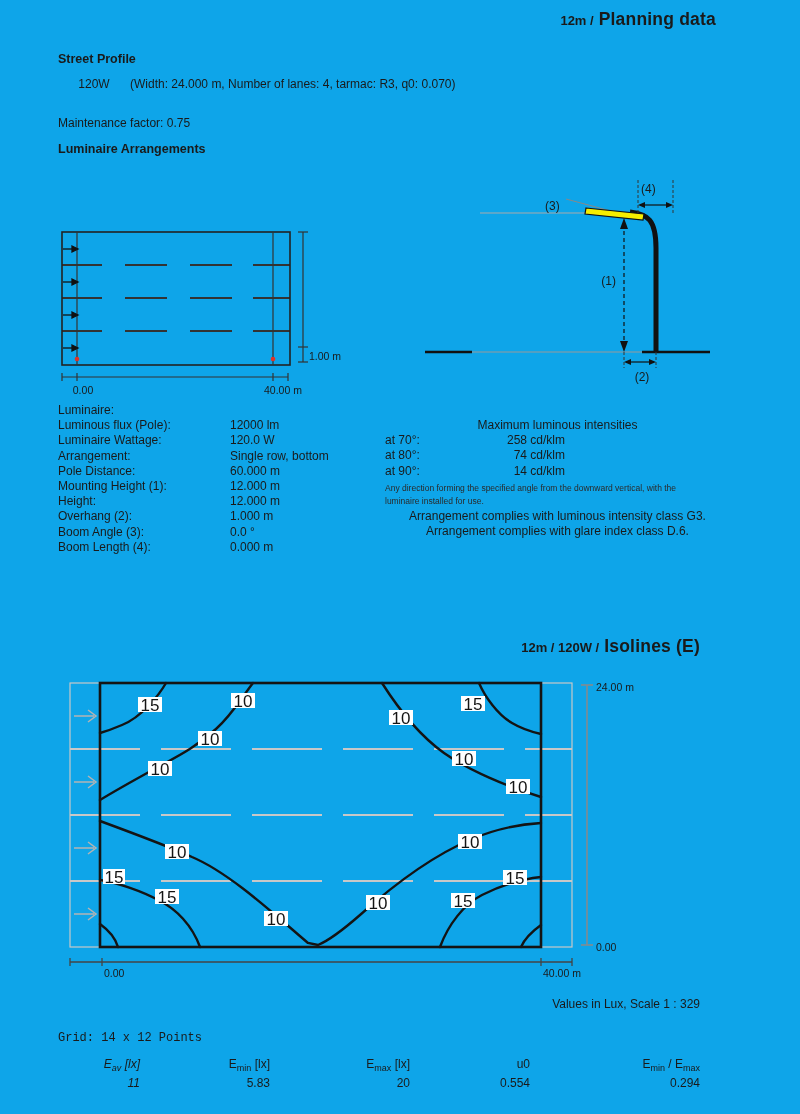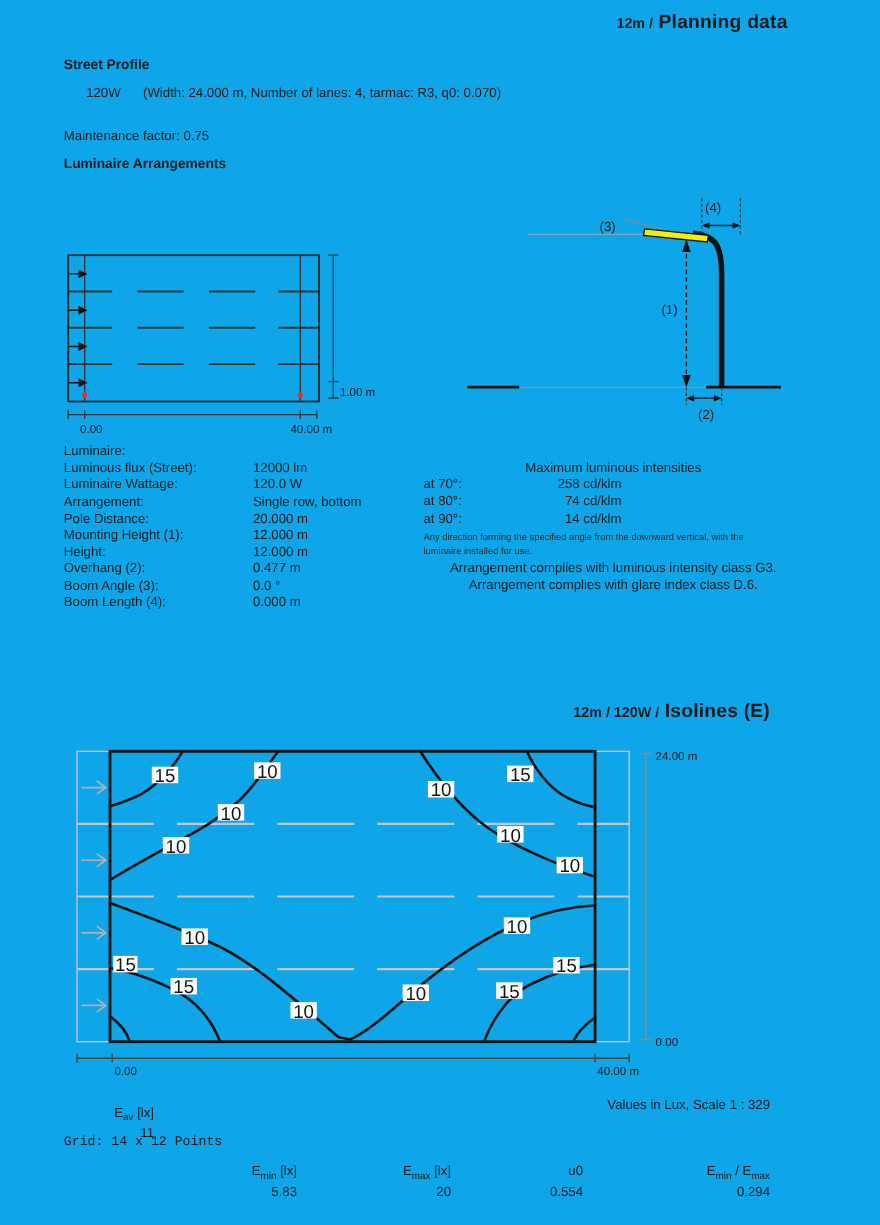--- a/index.html
+++ b/index.html
@@ -127,46 +127,46 @@
     <polygon points="253,37 246,34 246,40" fill="#111"></polygon>
     <text x="221" y="25" font-size="12" fill="#1a1a1a">(4)</text>
   </svg>
 
   <div class="abs" style="left:58px;top:403px;width:330px;">
     <div class="kv-row">
         <span class="kv-label">Luminaire:</span>
         <span class="kv-value"></span>
       </div>
     <div class="kv-row">
-        <span class="kv-label">Luminous flux (Street):</span>
+        <span class="kv-label">Luminous flux (Pole):</span>
         <span class="kv-value">12000 lm</span>
       </div>
     <div class="kv-row">
         <span class="kv-label">Luminaire Wattage:</span>
         <span class="kv-value">120.0 W</span>
       </div>
     <div class="kv-row">
         <span class="kv-label">Arrangement:</span>
         <span class="kv-value">Single row, bottom</span>
       </div>
     <div class="kv-row">
         <span class="kv-label">Pole Distance:</span>
-        <span class="kv-value">20.000 m</span>
+        <span class="kv-value">60.000 m</span>
       </div>
     <div class="kv-row">
         <span class="kv-label">Mounting Height (1):</span>
         <span class="kv-value">12.000 m</span>
       </div>
     <div class="kv-row">
         <span class="kv-label">Height:</span>
         <span class="kv-value">12.000 m</span>
       </div>
     <div class="kv-row">
         <span class="kv-label">Overhang (2):</span>
-        <span class="kv-value">0.477 m</span>
+        <span class="kv-value">1.000 m</span>
       </div>
     <div class="kv-row">
         <span class="kv-label">Boom Angle (3):</span>
         <span class="kv-value">0.0 °</span>
       </div>
     <div class="kv-row">
         <span class="kv-label">Boom Length (4):</span>
         <span class="kv-value">0.000 m</span>
       </div>
   </div>
@@ -278,21 +278,21 @@
       <line x1="512" y1="283" x2="512" y2="291"></line>
     </g>
     <text x="44" y="302" font-size="10.5" fill="#1a1a1a">0.00</text>
     <text x="483" y="302" font-size="10.5" fill="#1a1a1a">40.00 m</text>
   </svg>
 
   <div class="abs t12 right-align" style="top:997px;right:100px;">Values in Lux, Scale 1 : 329</div>
   <div class="abs t12" style="left:58px;top:1031px;font-family:Liberation Mono, monospace;">Grid: 14 x 12 Points</div>
 
   <div>
-    <div class="sum-col" style="left:60px;top:1004px;width:80px;">
+    <div class="sum-col" style="left:60px;top:1057px;width:80px;font-style:italic;">
       <div><span>E</span><sub>av</sub><span> [lx]</span></div>
       <div>11</div>
     </div>
     <div class="sum-col" style="left:190px;top:1057px;width:80px;">
       <div><span>E</span><sub>min</sub><span> [lx]</span></div>
       <div>5.83</div>
     </div>
     <div class="sum-col" style="left:330px;top:1057px;width:80px;">
       <div><span>E</span><sub>max</sub><span> [lx]</span></div>
       <div>20</div>

